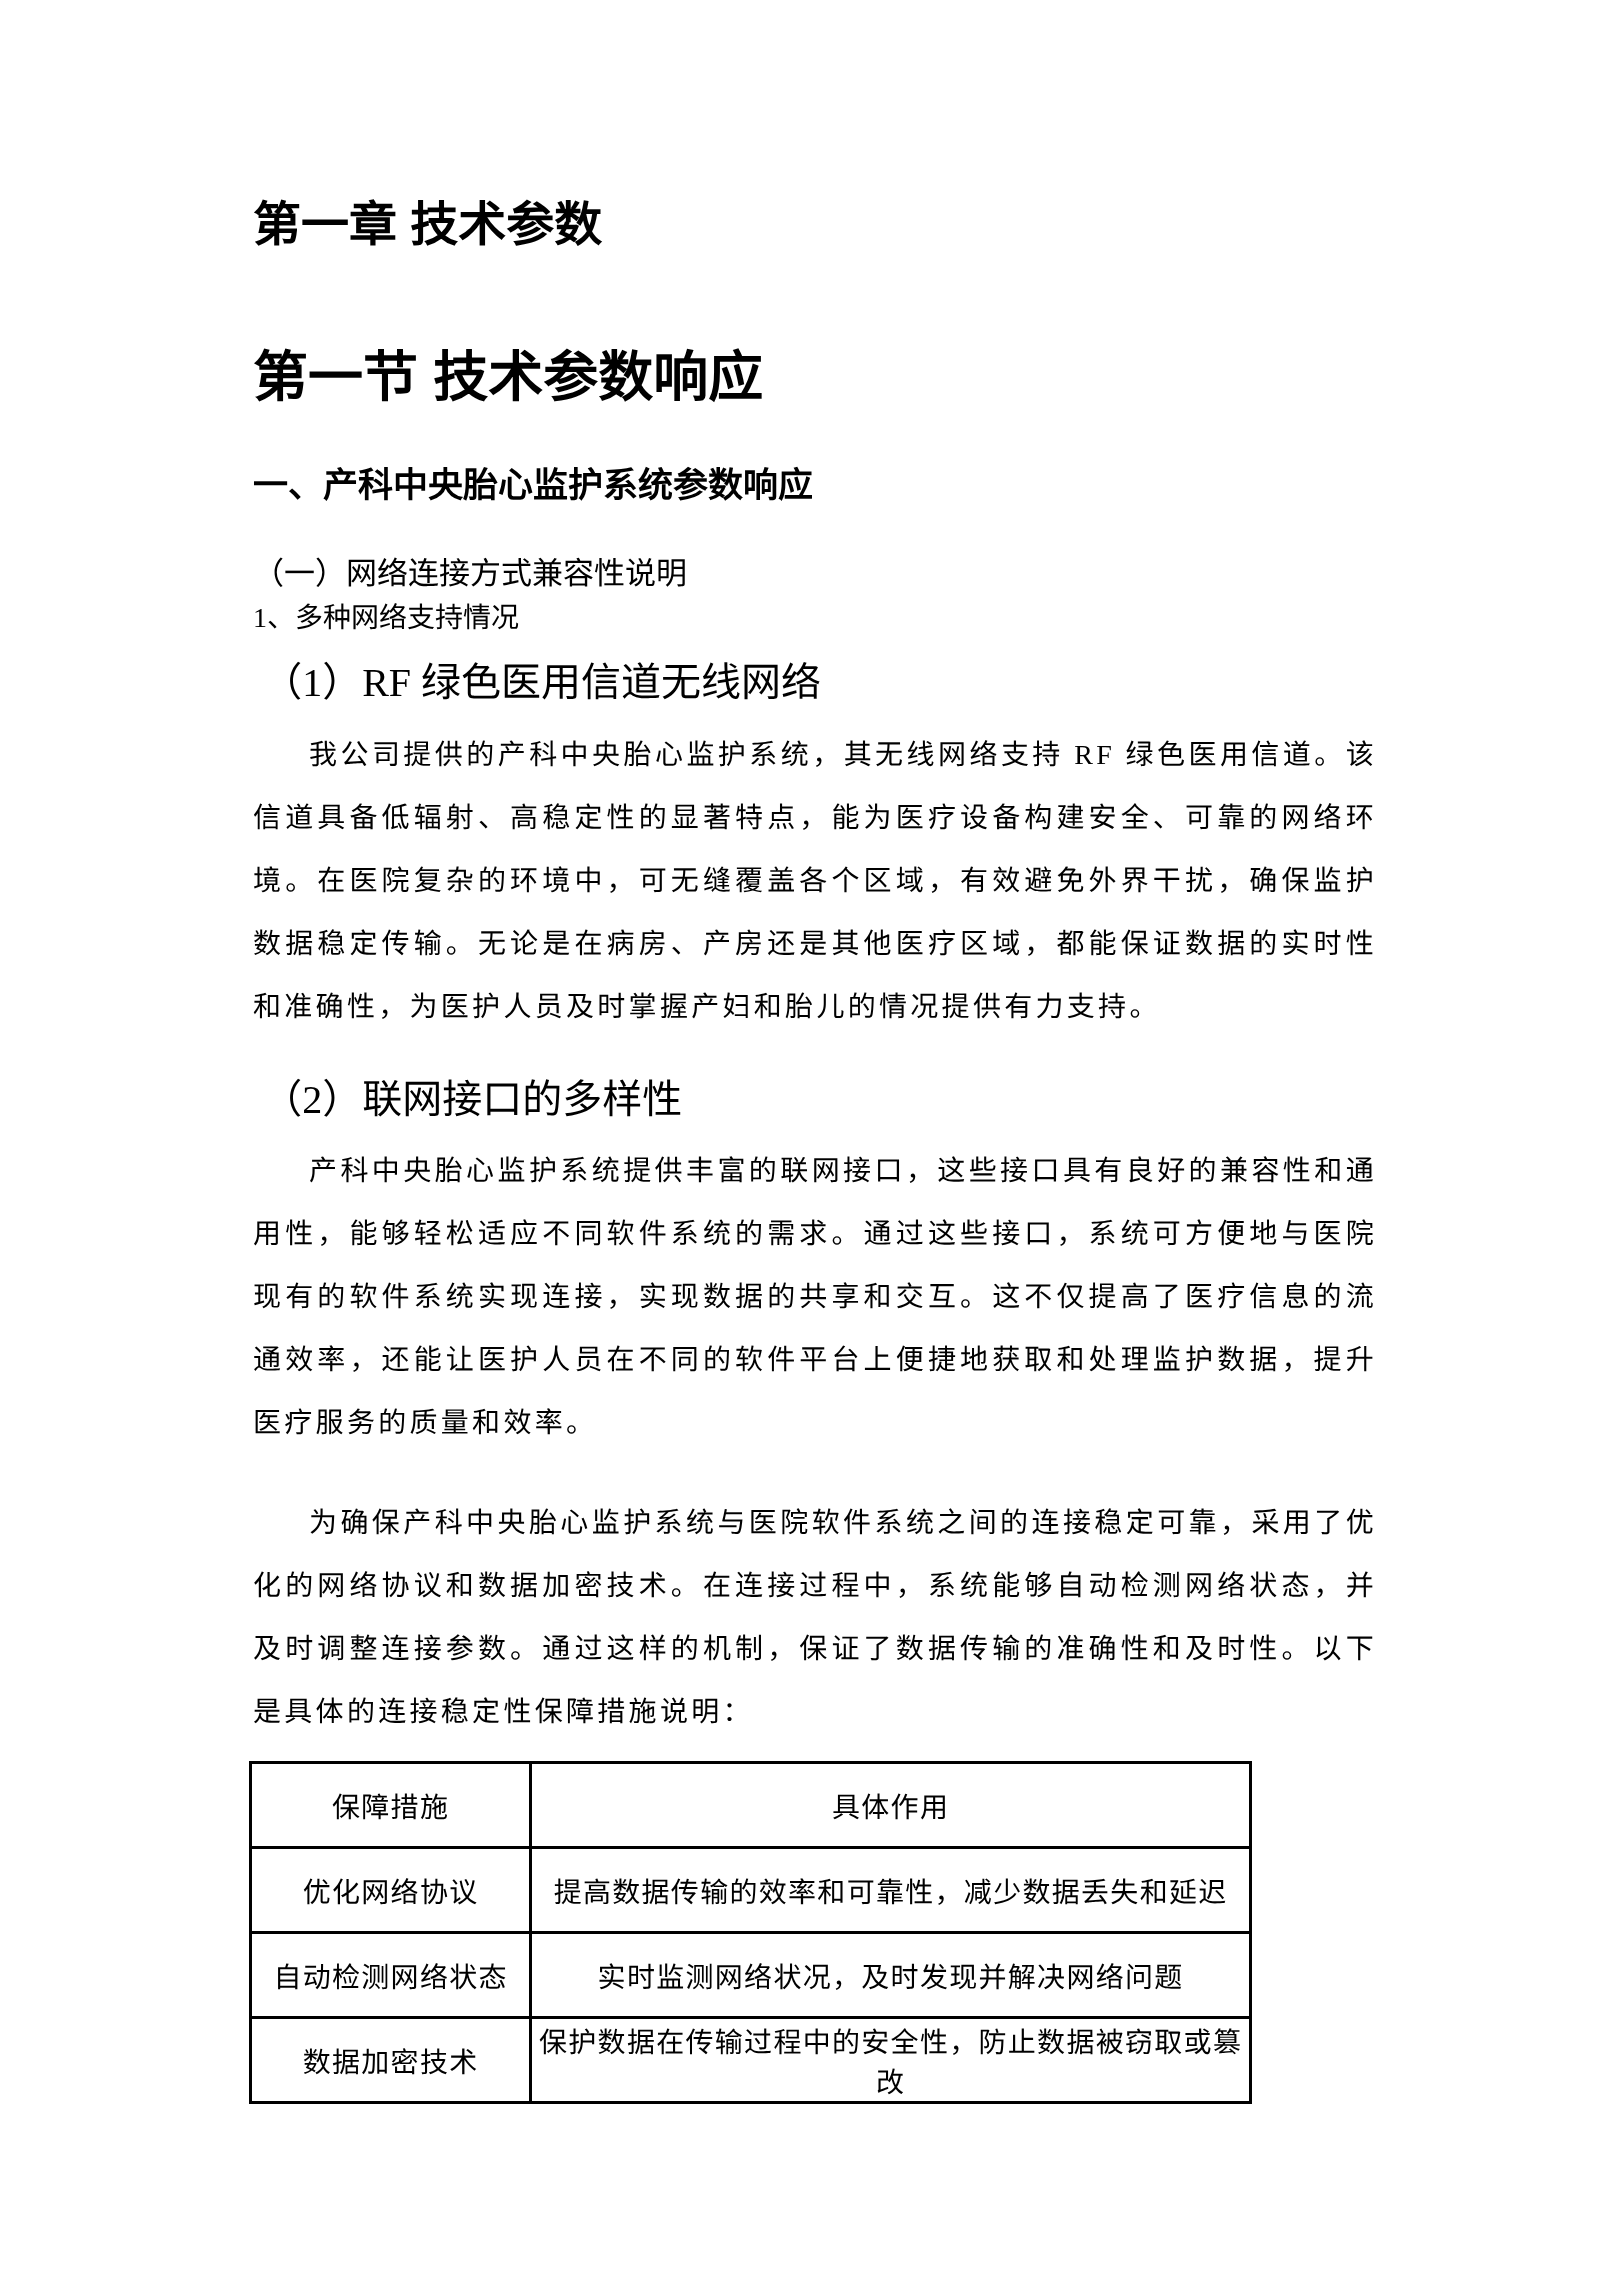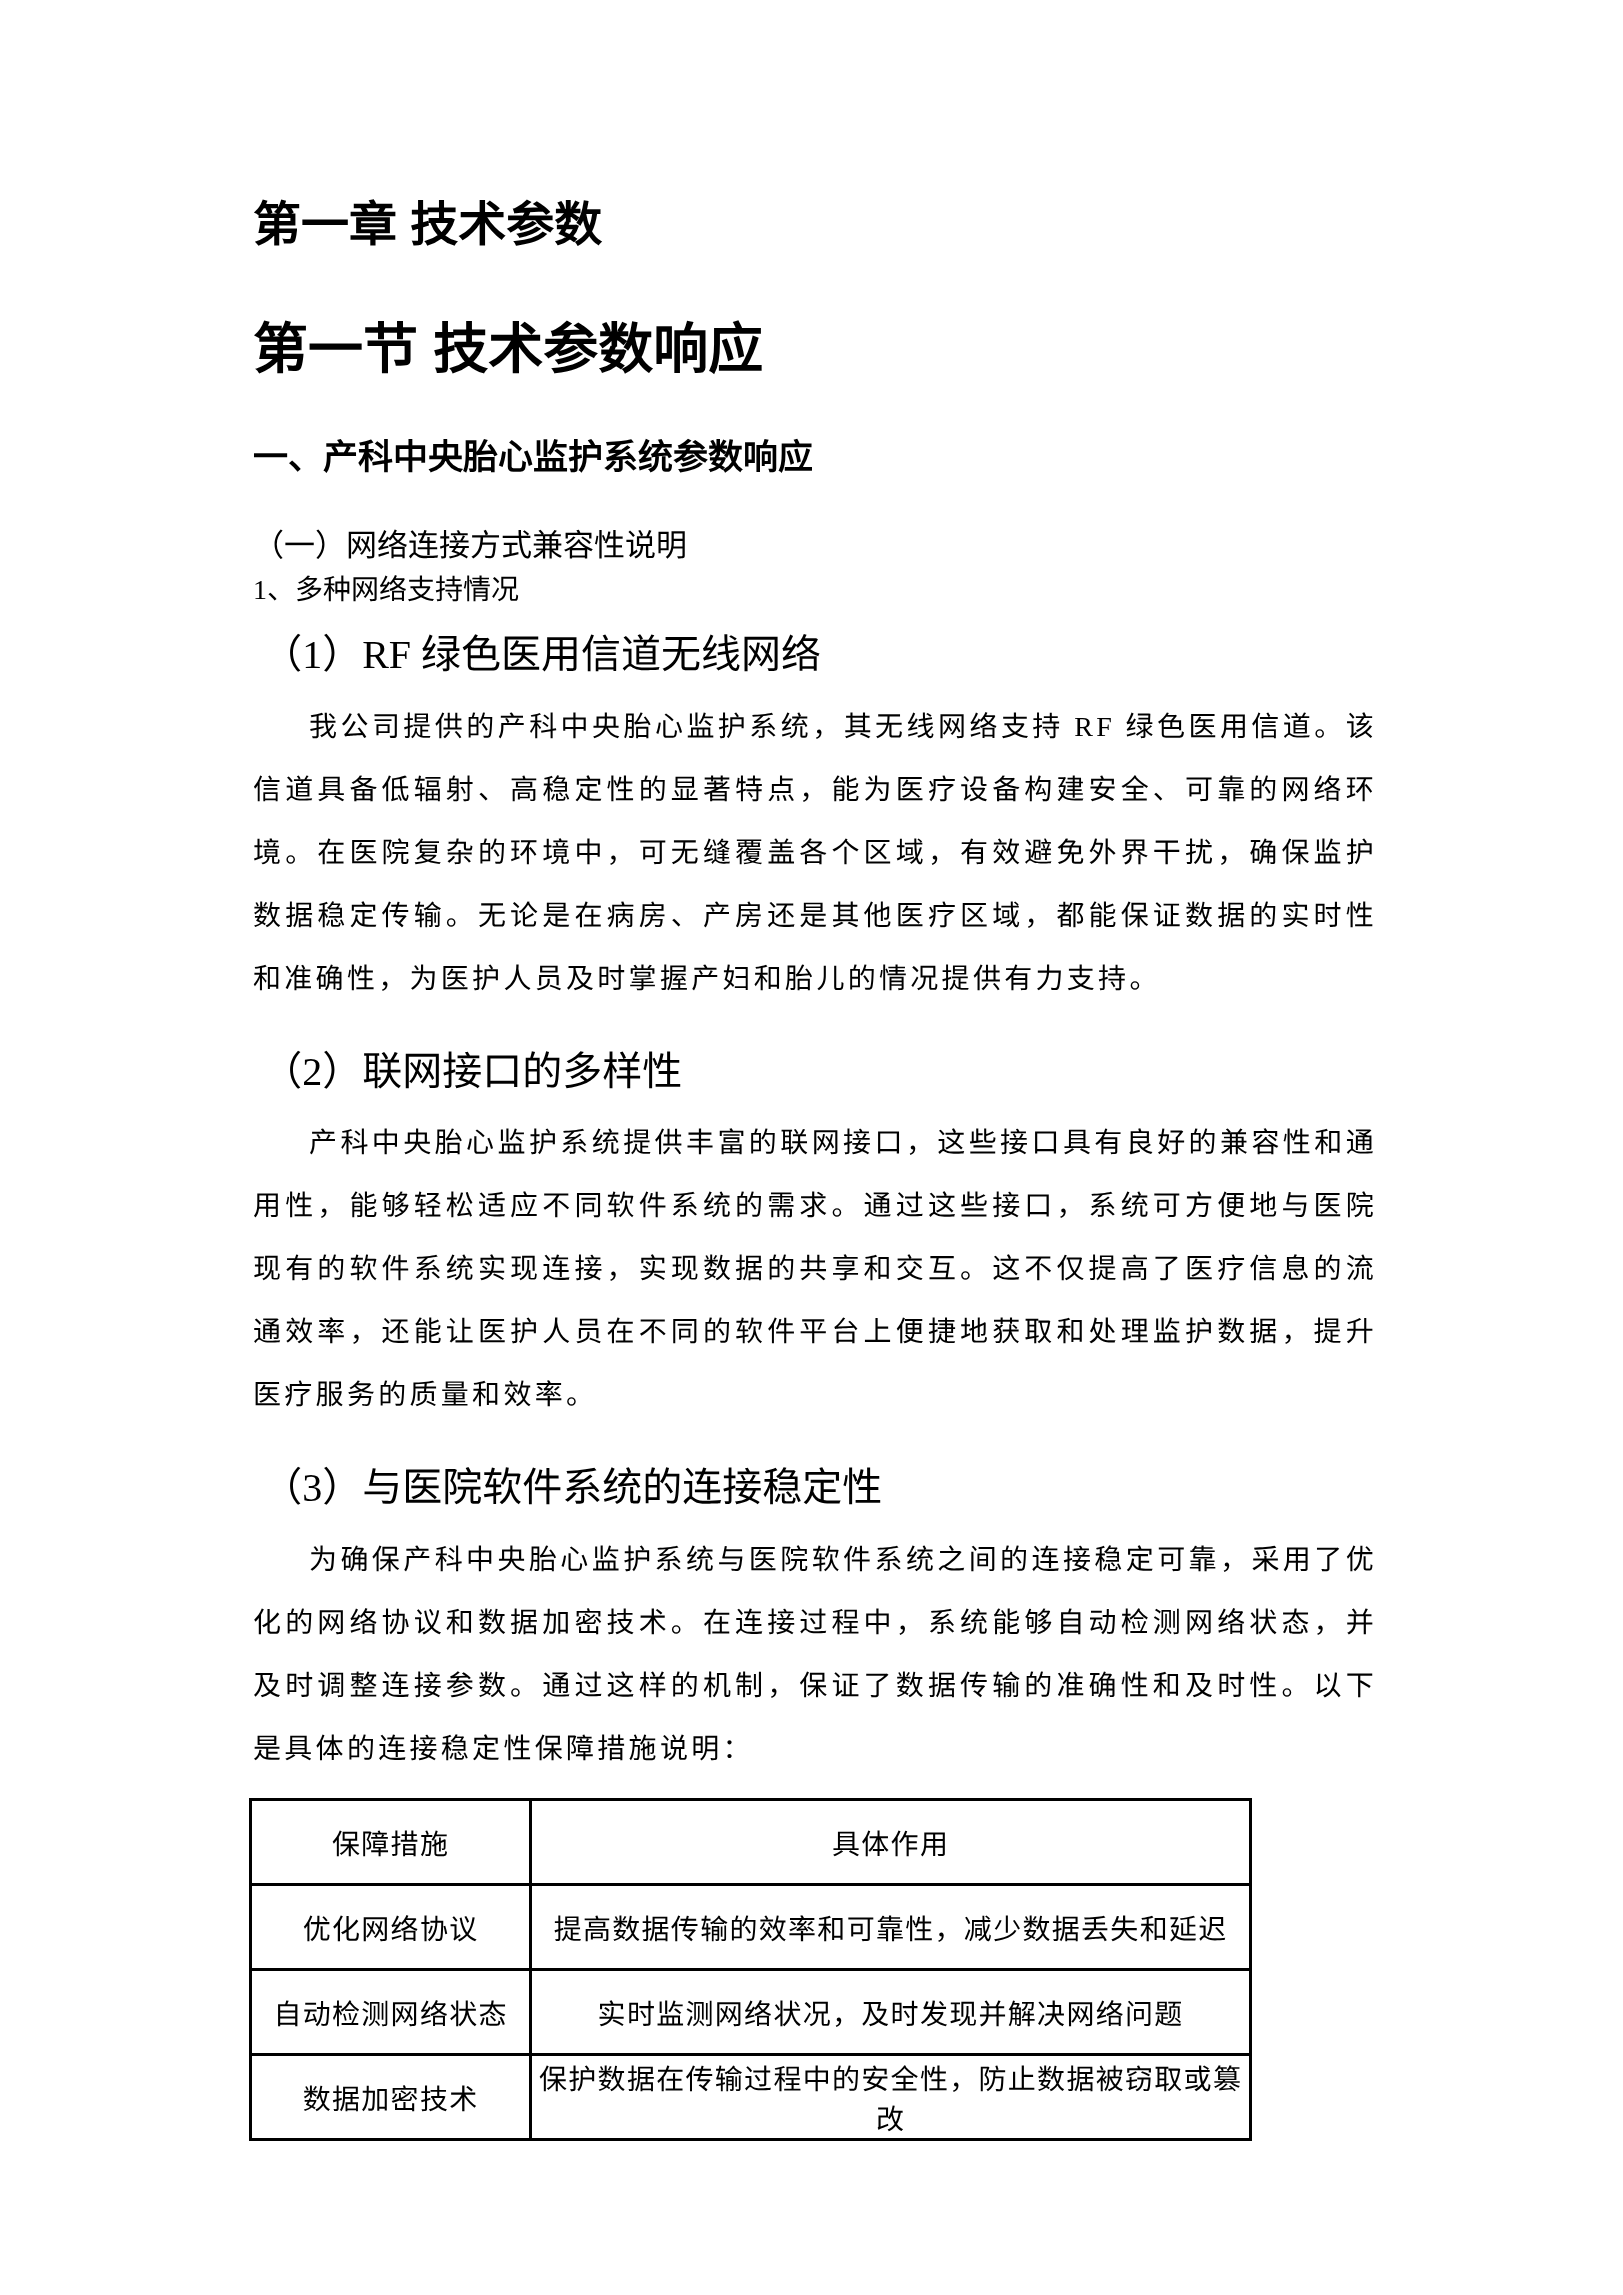--- a/index.html
+++ b/index.html
@@ -16,21 +16,21 @@
     box-sizing: border-box;
     padding: 196px 246px 0 253px;
     overflow: hidden;
     font-family: "Liberation Serif", "DejaVu Serif", serif;
   }
   .h1 {
     font-family: "Liberation Sans", "DejaVu Sans", sans-serif;
     font-weight: bold;
     font-size: 48px;
     line-height: 1.2;
-    margin: 0 0 62px 0;
+    margin: 0 0 90px 0;
   }
   .h2 {
     font-family: "Liberation Sans", "DejaVu Sans", sans-serif;
     font-weight: bold;
     font-size: 55px;
     line-height: 1.2;
     margin: 0 0 54px 0;
   }
   .h3 {
     font-family: "Liberation Sans", "DejaVu Sans", sans-serif;
@@ -105,21 +105,20 @@
   <div class="numline">1、多种网络支持情况</div>
 
   <div class="pointline">（1）RF 绿色医用信道无线网络</div>
 
   <p class="para">我公司提供的产科中央胎心监护系统，其无线网络支持 RF 绿色医用信道。该信道具备低辐射、高稳定性的显著特点，能为医疗设备构建安全、可靠的网络环境。在医院复杂的环境中，可无缝覆盖各个区域，有效避免外界干扰，确保监护数据稳定传输。无论是在病房、产房还是其他医疗区域，都能保证数据的实时性和准确性，为医护人员及时掌握产妇和胎儿的情况提供有力支持。</p>
 
   <div class="pointline spaced-before">（2）联网接口的多样性</div>
 
   <p class="para">产科中央胎心监护系统提供丰富的联网接口，这些接口具有良好的兼容性和通用性，能够轻松适应不同软件系统的需求。通过这些接口，系统可方便地与医院现有的软件系统实现连接，实现数据的共享和交互。这不仅提高了医疗信息的流通效率，还能让医护人员在不同的软件平台上便捷地获取和处理监护数据，提升医疗服务的质量和效率。</p>
 
-  <div class="pointline spaced-before">（3）与医院软件系统的连接稳定性</div>
 
   <p class="para last">为确保产科中央胎心监护系统与医院软件系统之间的连接稳定可靠，采用了优化的网络协议和数据加密技术。在连接过程中，系统能够自动检测网络状态，并及时调整连接参数。通过这样的机制，保证了数据传输的准确性和及时性。以下是具体的连接稳定性保障措施说明：</p>
 
   <table class="guarantee">
     <colgroup>
       <col class="c1">
       <col class="c2">
     </colgroup>
     <tbody>
       <tr>

